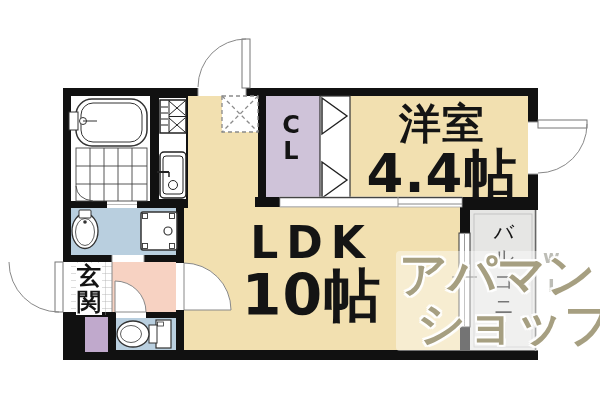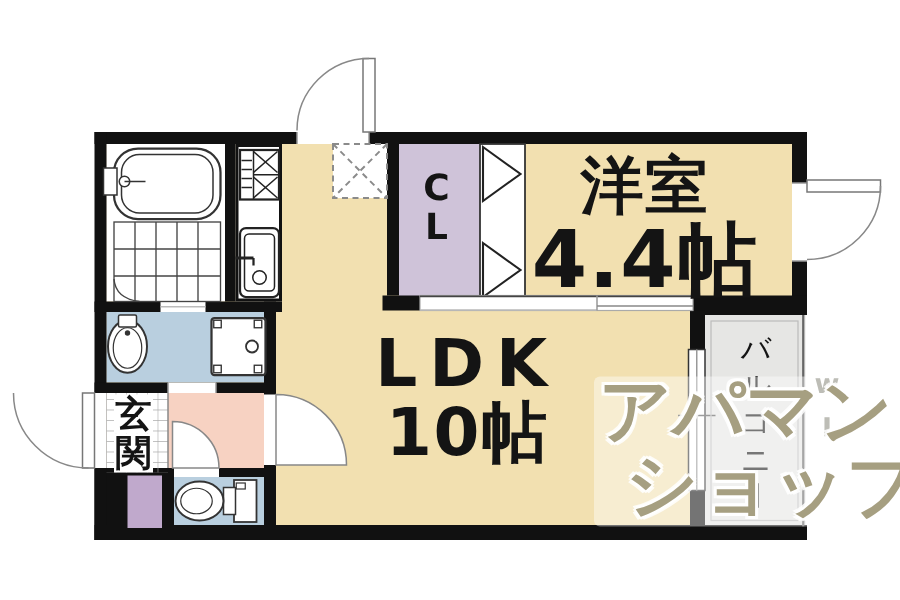--- a/index.html
+++ b/index.html
@@ -205,28 +205,28 @@
 
     <g>
       <path d="M184,310 L184,263 A47,47 0 0 1 231,310 Z" fill="#fff" stroke="#888" stroke-width="1"></path>
     </g>
 
     <g>
       <path d="M115,312 L115,281 A31,31 0 0 1 146,312 Z" fill="#fff" stroke="#888" stroke-width="1"></path>
     </g>
   </svg>
 
-  <div class="abs label biglabel" style="left:340px;top:102px;width:180px;font-size:42px;">
+  <div class="abs label biglabel" style="left:352px;top:102px;width:180px;font-size:42px;">
     <div>洋室</div>
     <div style="font-size:53px;">4.4帖</div>
   </div>
 
   <div class="abs label biglabel" style="left:214px;top:220px;width:195px;font-size:44px;">
     <div style="letter-spacing:8px;">LDK</div>
-    <div style="font-size:44px;">10帖</div>
+    <div style="font-size:57px;">10帖</div>
   </div>
 
   <div class="abs label vlabel" style="left:279px;top:112px;width:24px;font-size:24px;line-height:26px;font-weight:600;">
     <span>C</span>
     <span>L</span>
   </div>
 
   <div class="abs label vlabel" style="left:490px;top:220px;width:28px;font-size:20px;line-height:24.6px;">
     <span>バ</span>
     <span>ル</span>

